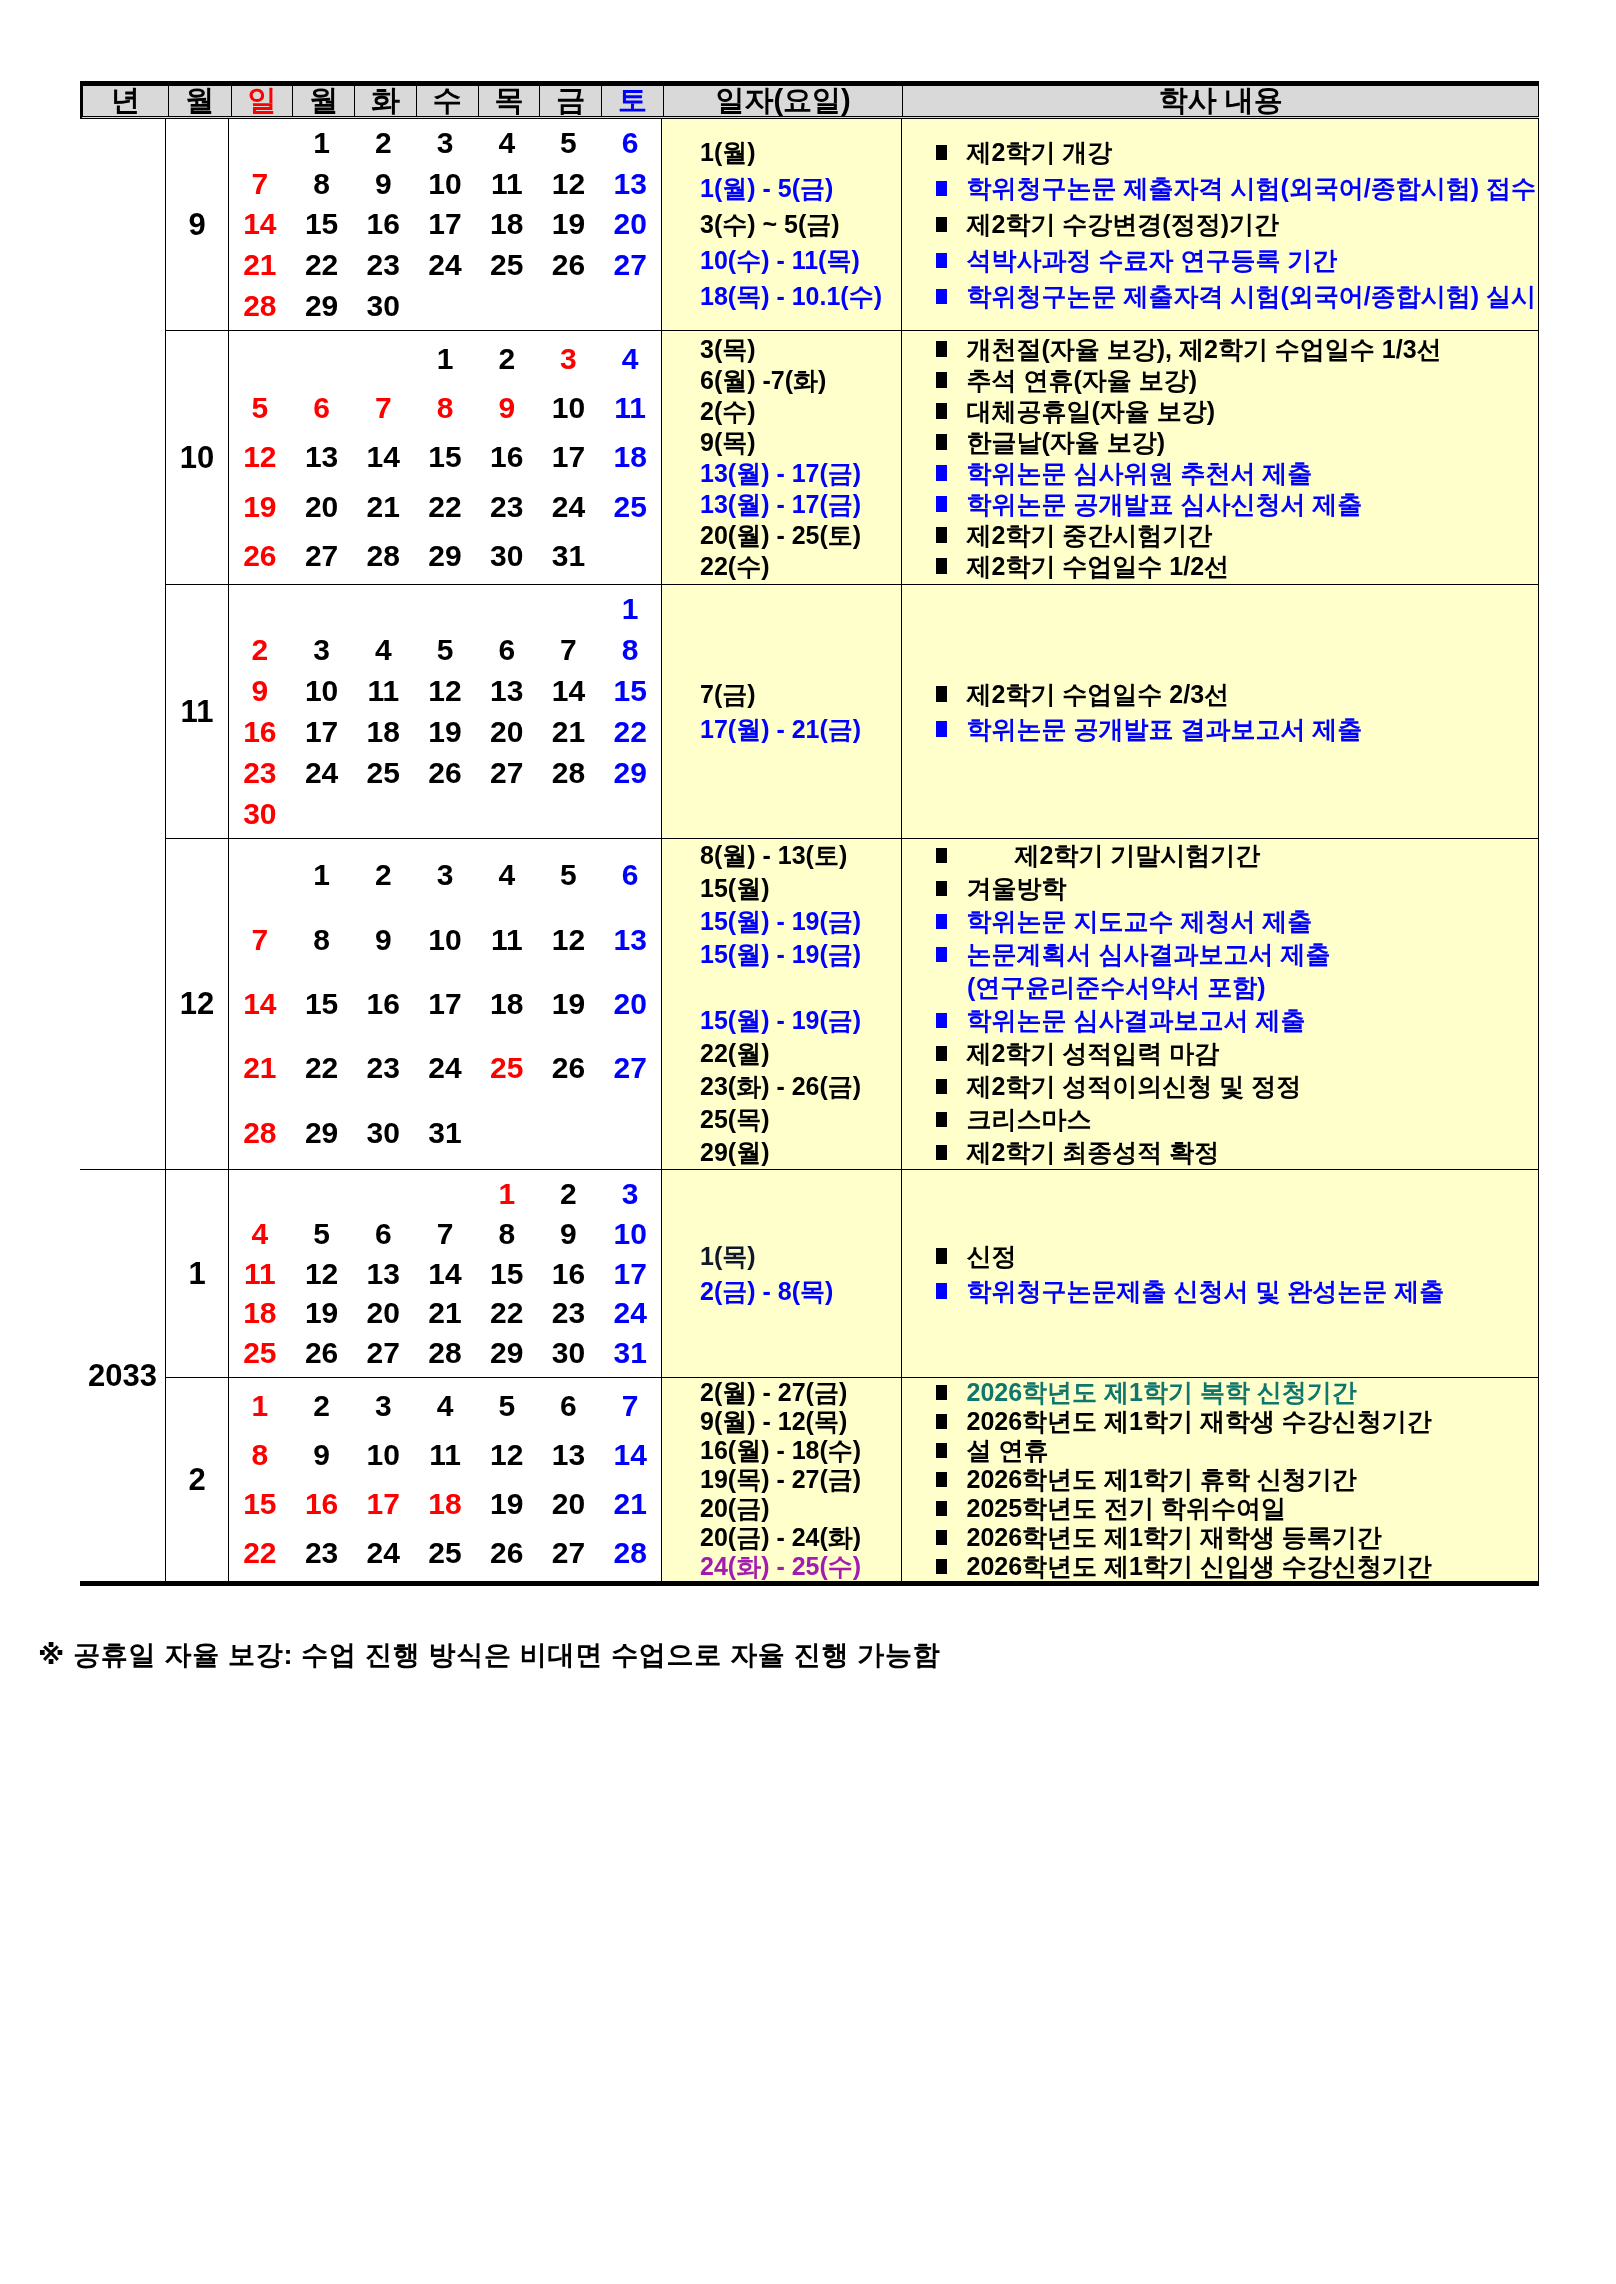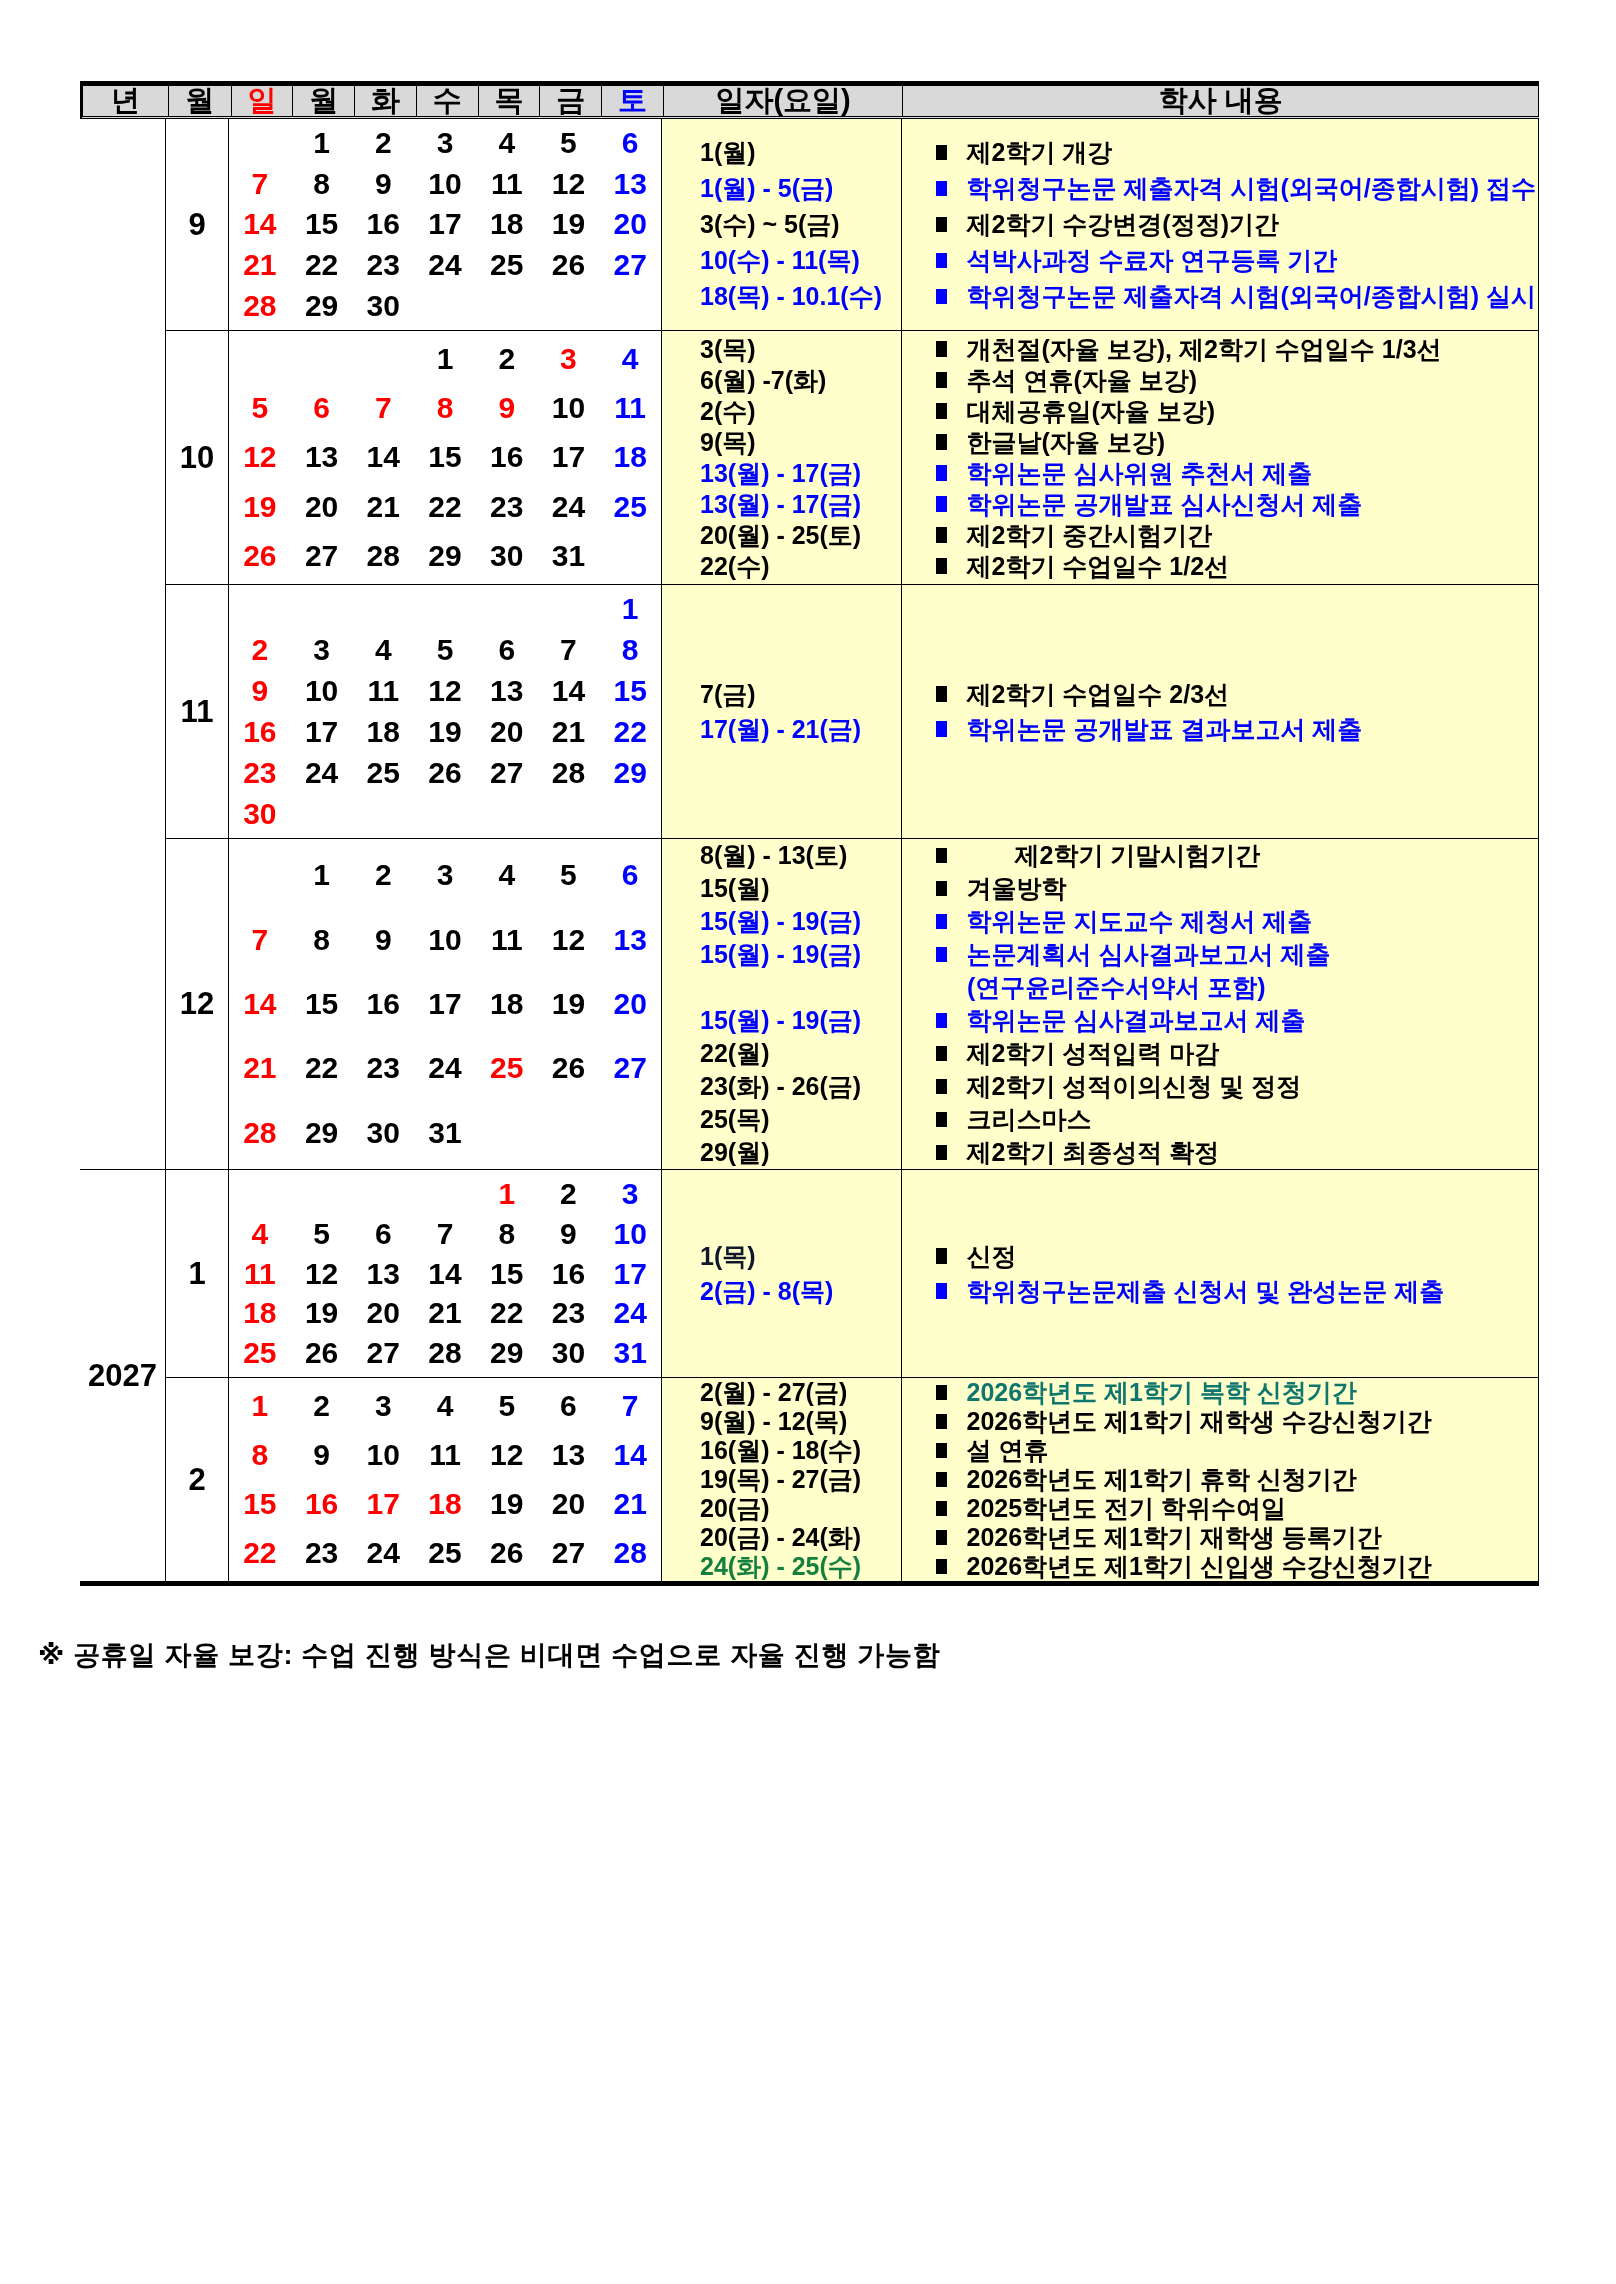--- a/index.html
+++ b/index.html
@@ -77,21 +77,21 @@
         <div class="hday">수</div>
         <div class="hday">목</div>
         <div class="hday">금</div>
         <div class="hday c-blue">토</div>
       </div>
     <div class="hcell" id="h-date">일자(요일)</div>
     <div class="hcell" id="h-content">학사 내용</div>
   </div>
   <div id="body-grid">
       <div class="cell bb year-cell" style="grid-area: 1 / 1 / 5;"></div>
-      <div class="cell year-cell" style="grid-area: 5 / 1 / 7;">2027</div>
+      <div class="cell year-cell" style="grid-area: 5 / 1 / 7;">2033</div>
       <div class="cell month-cell bb" style="grid-area: 1 / 2;">9</div>
       <div class="cell cal-cell bb" style="grid-area: 1 / 3;">
         <div class="week">
           <div class="day" style="color: rgb(255, 0, 0);"></div>
           <div class="day" style="color: rgb(0, 0, 0);">1</div>
           <div class="day" style="color: rgb(0, 0, 0);">2</div>
           <div class="day" style="color: rgb(0, 0, 0);">3</div>
           <div class="day" style="color: rgb(0, 0, 0);">4</div>
           <div class="day" style="color: rgb(0, 0, 0);">5</div>
           <div class="day" style="color: rgb(0, 0, 255);">6</div>
@@ -527,21 +527,21 @@
           <div class="day" style="color: rgb(0, 0, 255);">28</div>
         </div>
       </div>
       <div class="cell ev-date-cell lh-m5" style="grid-area: 6 / 4;">
         <div class="ev-line" style="color: rgb(0, 0, 0);">2(월) - 27(금)</div>
         <div class="ev-line" style="color: rgb(0, 0, 0);">9(월) - 12(목)</div>
         <div class="ev-line" style="color: rgb(0, 0, 0);">16(월) - 18(수)</div>
         <div class="ev-line" style="color: rgb(0, 0, 0);">19(목) - 27(금)</div>
         <div class="ev-line" style="color: rgb(0, 0, 0);">20(금)</div>
         <div class="ev-line" style="color: rgb(0, 0, 0);">20(금) - 24(화)</div>
-        <div class="ev-line" style="color: #15803d;">24(화) - 25(수)</div>
+        <div class="ev-line" style="color: #a21caf;">24(화) - 25(수)</div>
       </div>
       <div class="cell ev-text-cell lh-m5" style="grid-area: 6 / 5;">
         <div class="ev-line">
           <span class="bullet" style="background: rgb(0, 0, 0);"></span>
           <span style="color: #0f766e;">2026학년도 제1학기 복학 신청기간</span>
         </div>
         <div class="ev-line">
           <span class="bullet" style="background: rgb(0, 0, 0);"></span>
           <span style="color: rgb(0, 0, 0);">2026학년도 제1학기 재학생 수강신청기간</span>
         </div>

